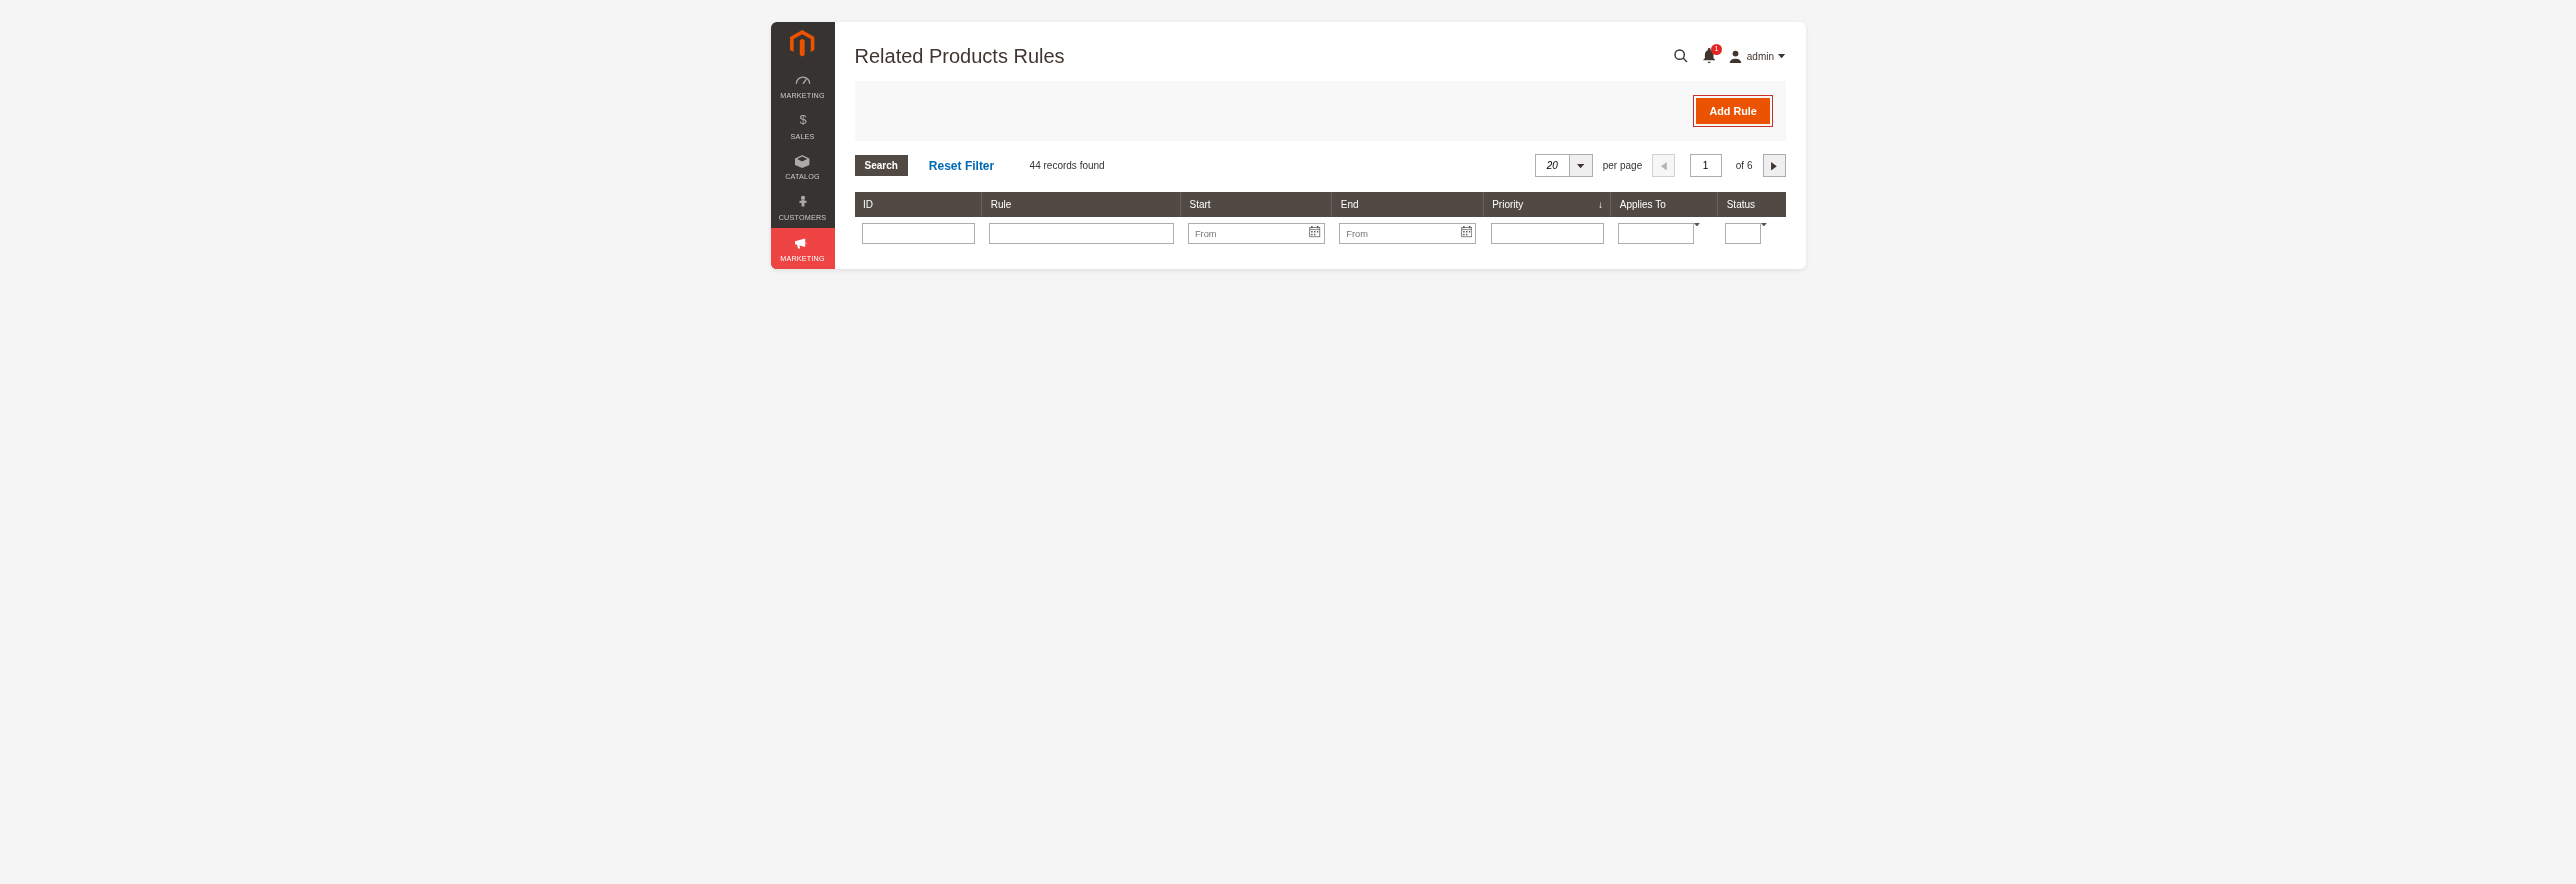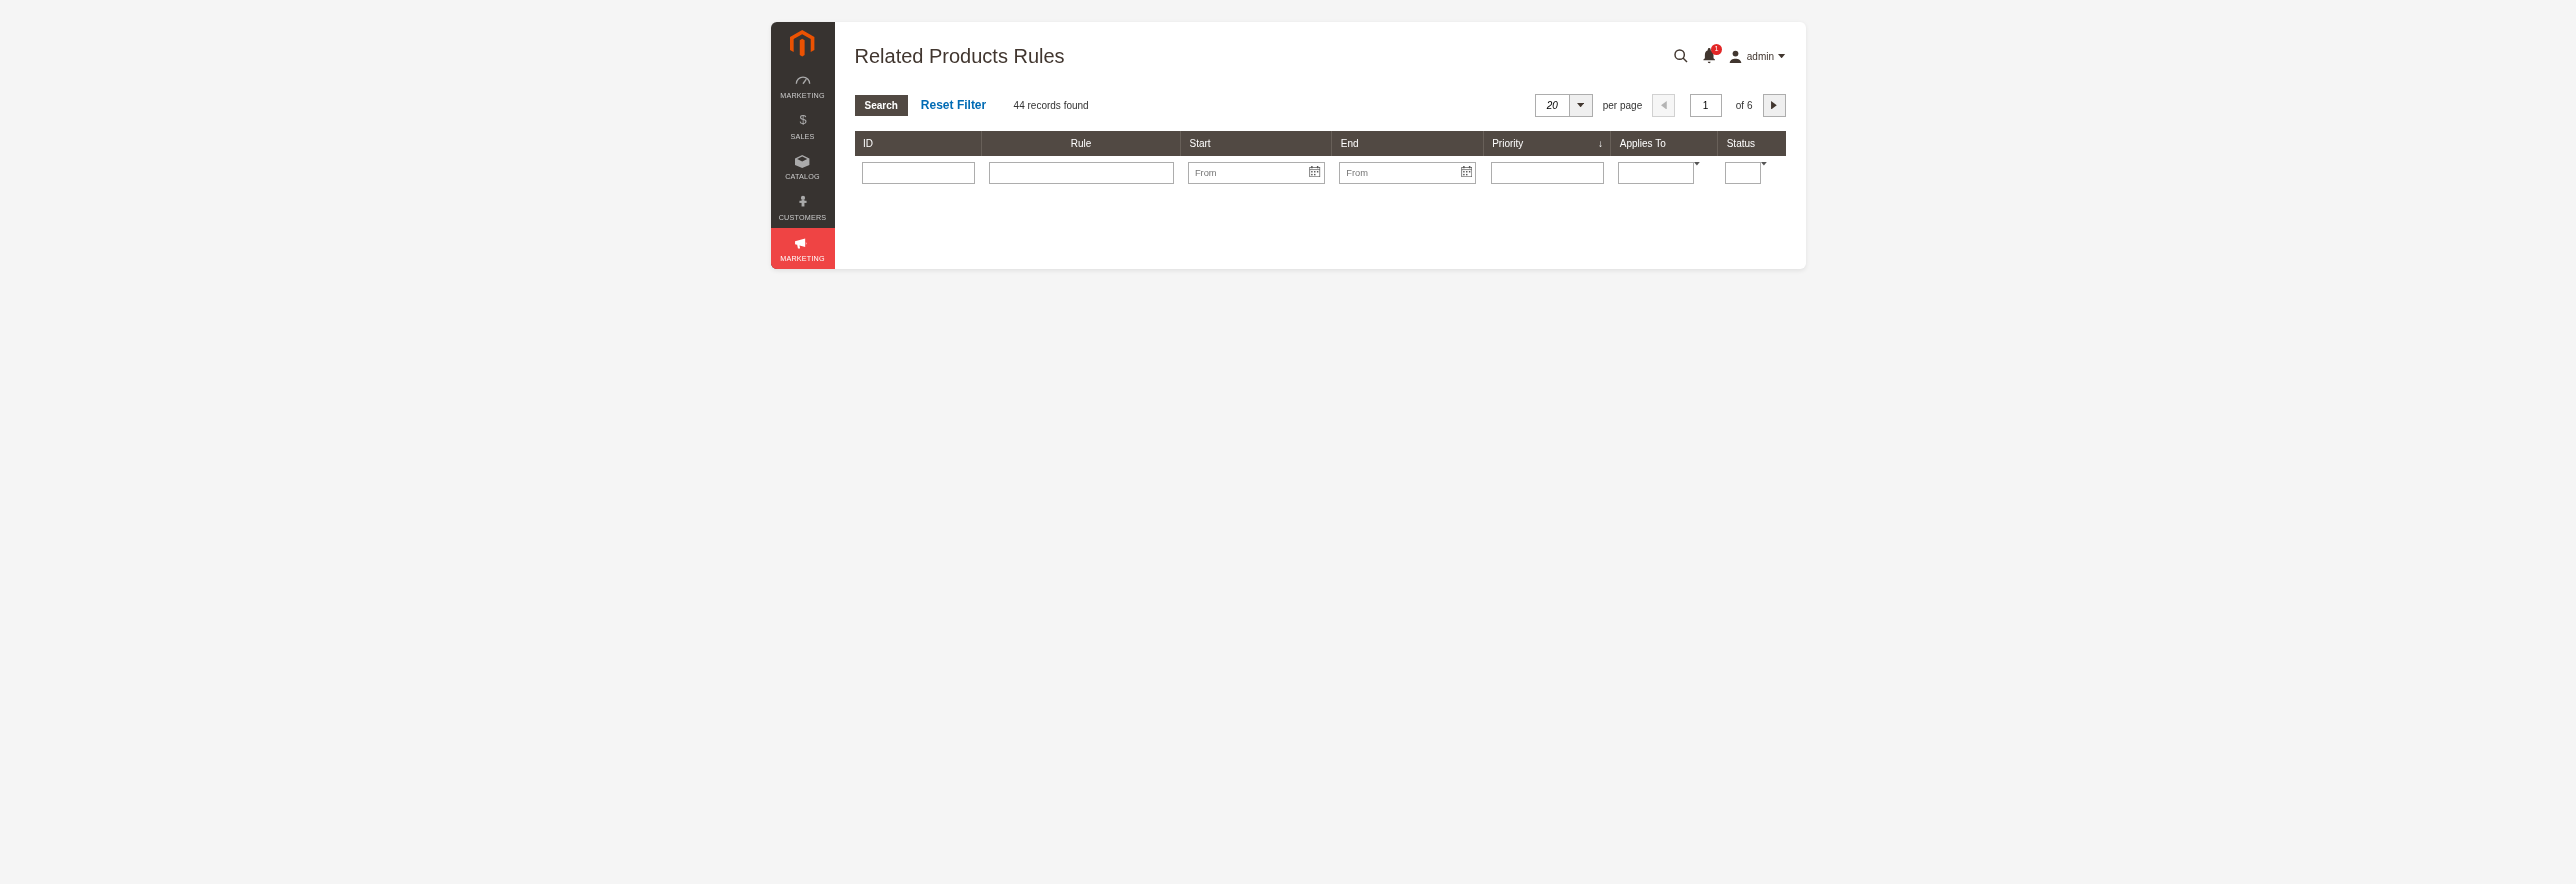--- a/index.html
+++ b/index.html
@@ -23,37 +23,37 @@
   .search-icon, .bell-icon, .user-icon { cursor: pointer; position: relative; display:flex; align-items:center; }
   .badge { position:absolute; top:-4.3px; right:-5.7px; background:#e22626; color:#fff; font-size:7.2px; border-radius:5.8px; padding:0 3.6px; line-height:10.8px; min-width:10.8px; text-align:center; }
   .user-block { display:flex; align-items:center; gap:4.3px; cursor:pointer; }
   .user-name { font-size: 10px; color: #41362f; }
   
   .action-bar { background:#f8f8f8; margin: 0 20px; padding: 13px 11.5px; display:flex; justify-content:flex-end; border: 1.4px solid #c9302c00; }
   .add-rule-wrap { border: 0.7px solid #c9302c; padding: 2.2px; }
   .add-rule { background:#eb5202; color:#fff; border:none; padding: 7.2px 13px; font-size:10.8px; font-weight:600; cursor:pointer; }
   
   .toolbar { display:flex; align-items:center; justify-content:space-between; padding: 13px 20px 7.2px; }
-  .toolbar-left { display:flex; align-items:center; gap: 13px; }
+  .toolbar-left { display:flex; align-items:center; gap: 21px; }
   .search-btn { background:#514943; color:#fff; border:none; padding: 5px 10px; font-size:10px; font-weight:600; cursor:pointer; }
   .reset-link { color:#006bb4; font-size:12px; cursor:pointer; font-weight:600; }
   .records { font-size:10px; color:#333; margin-left: 14.4px; }
   .toolbar-right { display:flex; align-items:center; gap: 10px; font-size:10px; color:#333; }
   .combo { display:flex; }
   .combo input { width: 35px; height: 23px; border:0.7px solid #adadad; text-align:center; font-size:10px;font-style:italic; }
   .combo .caret-btn, .pager-btn { width: 23px; height: 23px; border:0.7px solid #adadad; background:#efefef; display:flex; align-items:center; justify-content:center; cursor:pointer; user-select:none; }
   .combo .caret-btn { border-left:none; }
   .page-input { width: 32px; height:23px; border:0.7px solid #adadad; text-align:center; font-size:10px; margin: 0 4.3px; }
   .pager-btn.disabled { opacity:.55; cursor:default; }
   
   .grid-head { display:flex; background:#514943; color:#fff; font-size:10px; margin: 7.2px 20px 0; }
   .col { padding: 7.2px 8.6px; border-right:0.7px solid #686059; display:flex; align-items:center; position:relative; }
   .col:last-child { border-right:none; }
   .w-id { width: 129px; }
-  .w-rule { width: 201px; justify-content: center; }
+  .w-rule { width: 201px; }
   .w-start, .w-end { width: 153px; }
   .w-priority { width: 129px; }
   .w-applies { width: 108px; }
   .w-status { width: 68px; }
   .sort-icon { position:absolute; right:7.2px; font-size:10px; }
   
   .grid-filter { display:flex; background:#fff; margin: 0 20px 0; }
   .grid-filter .col { border:none; padding: 5.8px 7.2px; }
   .f-input { width:100%; height:21.6px; border:0.7px solid #adadad; padding: 0 5.8px; font-size:9.3px; }
   .date-box { position:relative; width:100%; }
@@ -146,20 +146,25 @@
           <span class="user-name">admin</span>
           <span>
               <svg width="7.2" height="4.3" viewBox="0 0 10 6">
                 <path fill="#41362f" d="M0 0h10L5 6z"></path>
               </svg>
             </span>
         </div>
       </div>
     </div>
 
+    <div class="action-bar">
+      <div class="add-rule-wrap">
+        <button class="add-rule">Add Rule</button>
+      </div>
+    </div>
 
     <div class="toolbar">
       <div class="toolbar-left">
         <button class="search-btn">Search</button>
         <span class="reset-link">Reset Filter</span>
         <span class="records">44 records found</span>
       </div>
       <div class="toolbar-right">
         <div class="combo">
           <input class="" value="20" style="">

